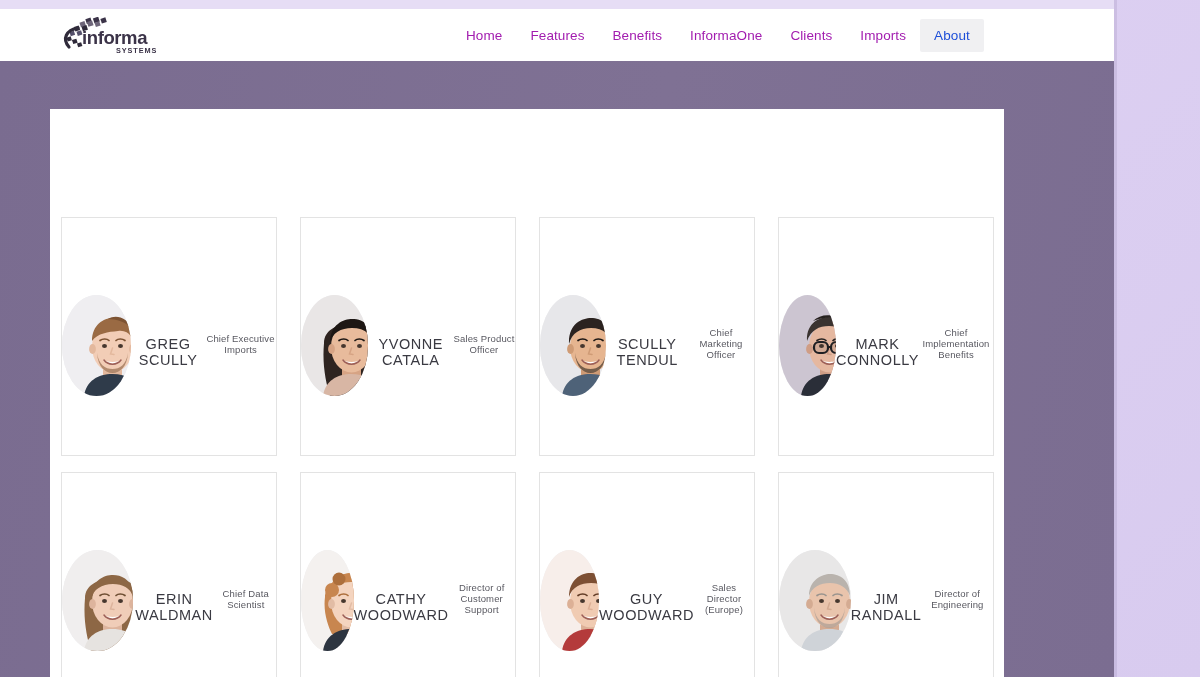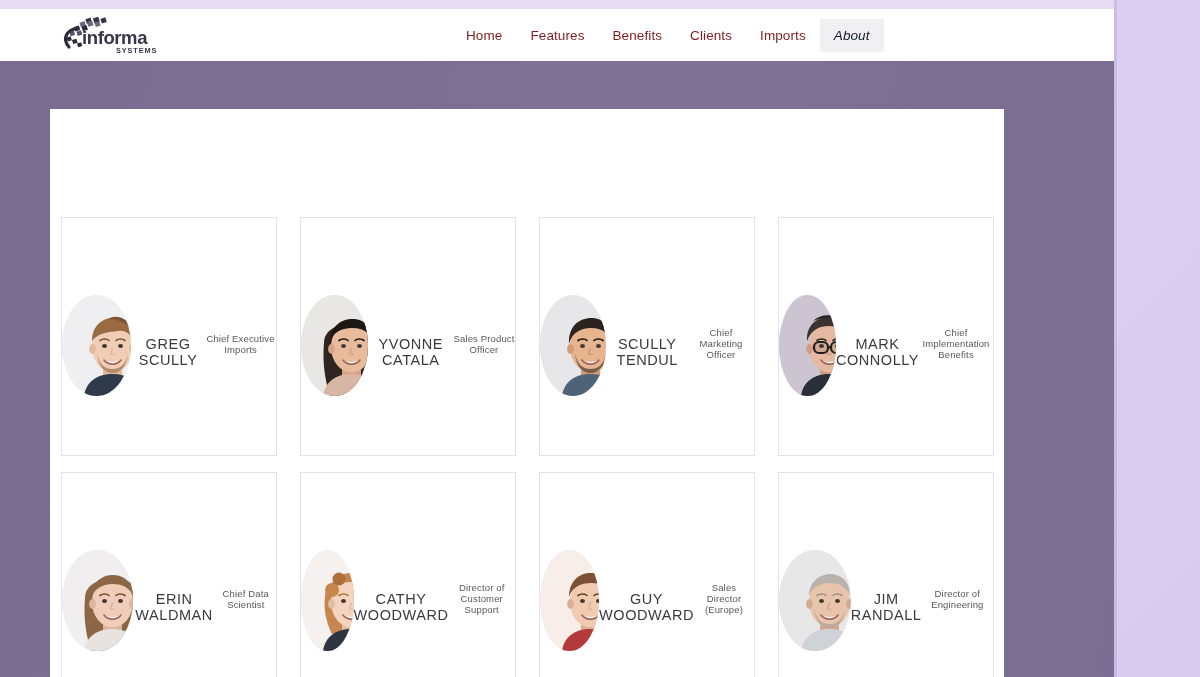--- a/index.html
+++ b/index.html
@@ -66,31 +66,30 @@
     position: absolute;
     left: 452px;
     top: 0;
     height: 52px;
     display: flex;
     align-items: center;
     gap: 0px;
   }
   .nav-item {
     font-size: 13.5px;
-    color: #7f1d1d;
+    color: #a21caf;
     padding: 9px 14px;
     border-radius: 2px;
     white-space: nowrap;
     cursor: pointer;
     letter-spacing: 0.1px;
   }
   .nav-item.active {
     background: #f0f0f2;
-    color: #0f172a;
-    font-style: italic;
+    color: #1d4ed8;
   }
 
   
   #page-backdrop {
     position: absolute;
     top: 52px; left: 0;
     width: 1114px;
     height: 616px;
     background: linear-gradient(100deg, #7a6c90 0%, #7f7194 55%, #7b6d91 100%);
   }
@@ -207,20 +206,21 @@
 
           <text x="26" y="27" font-family="'Liberation Sans', sans-serif" font-size="18.5" font-weight="bold" fill="#3b3348" letter-spacing="-0.4">informa</text>
           <text x="60" y="35.5" font-family="'Liberation Sans', sans-serif" font-size="7.3" font-weight="bold" fill="#3b3348" letter-spacing="0.9">SYSTEMS</text>
         </svg>
       </div>
 
       <nav id="main-nav">
         <div class="nav-item">Home</div>
         <div class="nav-item">Features</div>
         <div class="nav-item">Benefits</div>
+        <div class="nav-item">InformaOne</div>
         <div class="nav-item">Clients</div>
         <div class="nav-item">Imports</div>
         <div class="nav-item active">About</div>
       </nav>
 
     </header>
 
     <div id="page-backdrop"></div>
 
     <main id="content-sheet">

